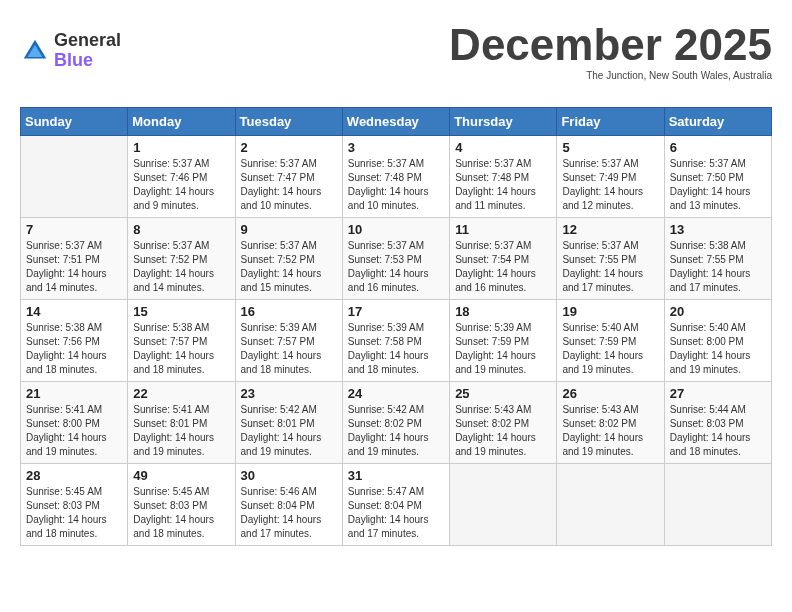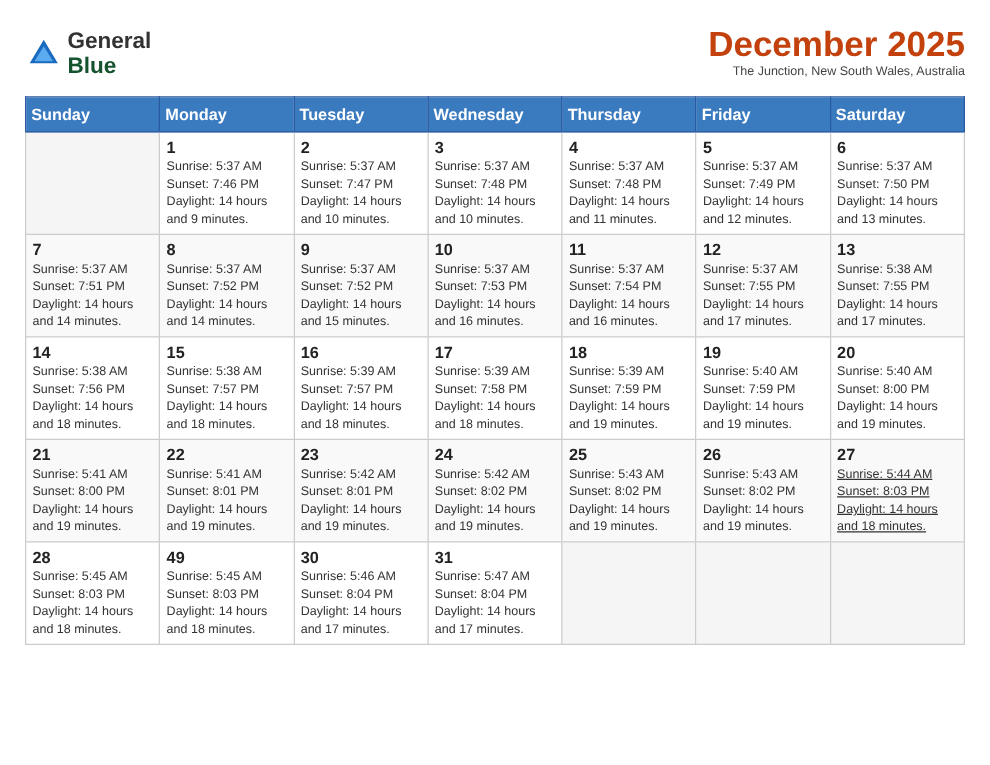--- a/index.html
+++ b/index.html
@@ -6,55 +6,55 @@
     body {
       font-family: Arial, sans-serif;
       background: #fff;
       width: 792px;
       min-height: 612px;
       padding: 20px;
     }
     .header {
       display: flex;
       justify-content: space-between;
-      align-items: flex-end;
-      margin-bottom: 14px;
+      align-items: center;
+      margin-bottom: 26px;
       gap: 47px;
     }
     .logo {
       display: flex;
       align-items: center;
     }
     .logo-text {
       display: flex;
       flex-direction: column;
       line-height: 1.1;
     }
     .logo-general {
       font-size: 18px;
       font-weight: bold;
       color: #333;
     }
     .logo-blue {
       font-size: 18px;
       font-weight: bold;
-      color: #14532d;
+      color: #8b5cf6;
     }
     .logo-icon {
       width: 30px;
       height: 30px;
       margin-right: 4px;
     }
     .title-block {
       text-align: right;
     }
     .month-title {
-      font-size: 28px;
-      font-weight: bold;
-      color: #c2410c;
+      font-size: 44px;
+      font-weight: bold;
+      color: #404040;
     }
     .location {
       font-size: 10px;
       color: #444;
     }
     .calendar {
       width: 100%;
       border-collapse: collapse;
       font-size: 11px;
       padding-left: 44px;
@@ -312,21 +312,21 @@
         </td>
         <td>
           <div class="day-num">26</div>
           <div class="day-info" style="white-space: pre-line;">Sunrise: 5:43 AM
 Sunset: 8:02 PM
 Daylight: 14 hours
 and 19 minutes.</div>
         </td>
         <td>
           <div class="day-num">27</div>
-          <div class="day-info" style="white-space: pre-line; text-decoration: underline;">Sunrise: 5:44 AM
+          <div class="day-info" style="white-space: pre-line;">Sunrise: 5:44 AM
 Sunset: 8:03 PM
 Daylight: 14 hours
 and 18 minutes.</div>
         </td>
       </tr>
       <tr>
         <td>
           <div class="day-num">28</div>
           <div class="day-info" style="white-space: pre-line;">Sunrise: 5:45 AM
 Sunset: 8:03 PM

